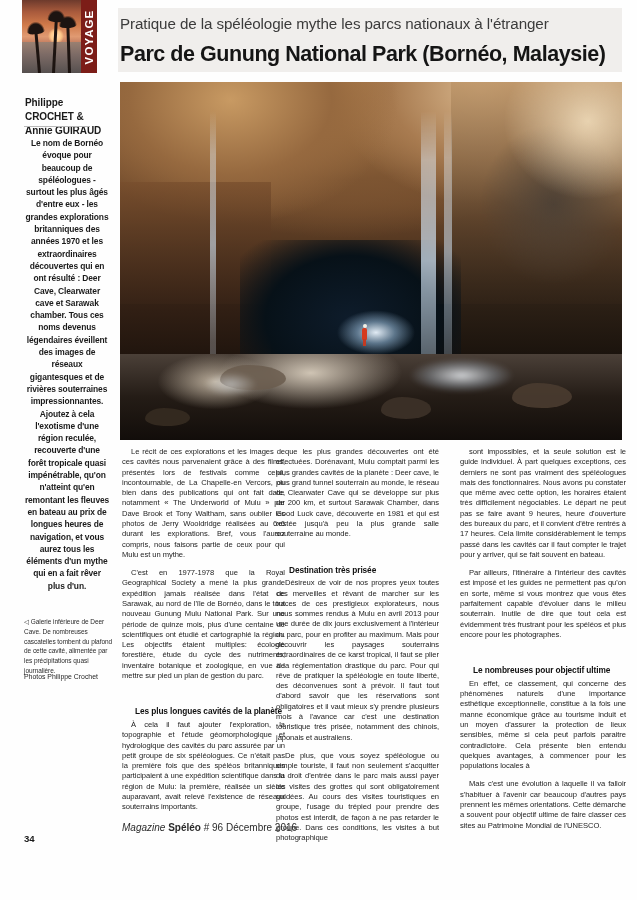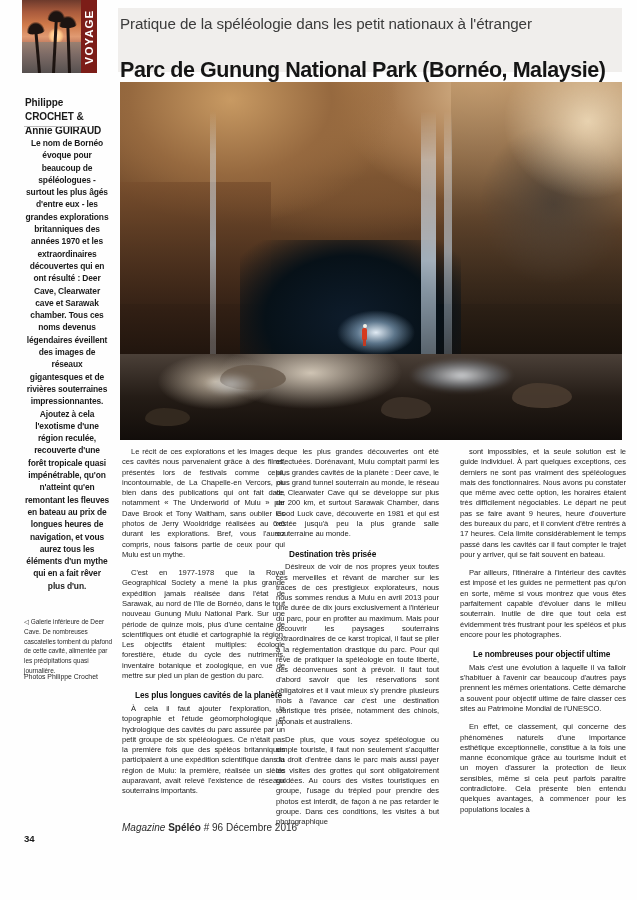--- a/index.html
+++ b/index.html
@@ -53,21 +53,20 @@
   }
   .kicker{
     position:absolute;left:120px;top:15px;width:505px;
     font-size:15.2px;font-weight:400;color:#3b3b3b;letter-spacing:-0.1px;
     font-family:"Liberation Sans", sans-serif;
   }
   .headline{
     position:absolute;left:120px;top:42px;width:512px;
     font-size:21.5px;font-weight:bold;color:#151515;letter-spacing:-0.45px;
     font-family:"Liberation Sans", sans-serif;
-    margin-top:16px;
   }
 
   
   .byline{
     position:absolute;left:25px;top:96px;width:86px;
     font-size:10px;font-weight:bold;line-height:1.42;color:#1a1a1a;
     letter-spacing:-0.08px;
   }
   .side-rule{
     position:absolute;left:24px;top:126px;width:66px;height:1px;background:#b9b9b9;
@@ -157,21 +156,21 @@
   .r3{left:78%;bottom:9%;width:12%;height:7%;background:#4a3c30;opacity:.9;}
   .r4{left:5%;bottom:4%;width:9%;height:5%;background:#33291f;}
 
   
   .col{position:absolute;top:447px;font-size:7.6px;line-height:1.355;color:#1c1c1c;text-align:justify;letter-spacing:-0.06px;}
   .c1{left:122px;width:163px;}
   .c2{left:276px;width:163px;}
   .c3{left:460px;width:166px;}
   .col p{margin:0 0 8px 0;text-indent:9px;}
   .col h3{
-    margin:9px 0 3px 0;font-size:8.3px;font-weight:bold;line-height:1.3;
+    margin:25px 0 3px 0;font-size:8.3px;font-weight:bold;line-height:1.3;
     color:#111;text-align:left;letter-spacing:-0.1px;padding-left:13px;
   }
 
   
   .folio{
     position:absolute;left:24px;top:833px;font-size:9.6px;font-weight:bold;color:#1a1a1a;
   }
   .footer-line{
     position:absolute;left:122px;top:822px;font-size:10px;color:#2b2b2b;white-space:nowrap;
   }
@@ -192,21 +191,21 @@
       <div class="water"></div>
       <div class="palm p1"></div>
       <div class="palm p2"></div>
       <div class="palm p3"></div>
       <div class="palm p4"></div>
       <div class="voyage-band">
         <span>VOYAGE</span>
       </div>
     </div>
 
-    <div class="kicker">Pratique de la spéléologie dans les petit nationaux à l'étranger</div>
+    <div class="kicker">Pratique de la spéléologie mythe les parcs nationaux à l'étranger</div>
     <div class="headline">Parc de Gunung National Park (Bornéo, Malaysie)</div>
   </div>
 
   <div class="hero">
     <div class="hero-ceiling"></div>
     <div class="hero-rightwall"></div>
     <div class="hero-leftwall"></div>
     <div class="hero-darkhall"></div>
     <div class="fall fall-a"></div>
     <div class="fall fall-b"></div>
@@ -247,22 +246,22 @@
     <p>que les plus grandes découvertes ont été effectuées. Dorénavant, Mulu comptait parmi les plus grandes cavités de la planète : Deer cave, le plus grand tunnel souterrain au monde, le réseau de Clearwater Cave qui se développe sur plus de 200 km, et surtout Sarawak Chamber, dans Good Luck cave, découverte en 1981 et qui est restée jusqu'à peu la plus grande salle souterraine au monde.</p>
     <h3>Destination très prisée</h3>
     <p>Désireux de voir de nos propres yeux toutes ces merveilles et rêvant de marcher sur les traces de ces prestigieux explorateurs, nous nous sommes rendus à Mulu en avril 2013 pour une durée de dix jours exclusivement à l'intérieur du parc, pour en profiter au maximum. Mais pour découvrir les paysages souterrains extraordinaires de ce karst tropical, il faut se plier à la réglementation drastique du parc. Pour qui rêve de pratiquer la spéléologie en toute liberté, des déconvenues sont à prévoir. Il faut tout d'abord savoir que les réservations sont obligatoires et il vaut mieux s'y prendre plusieurs mois à l'avance car c'est une destination touristique très prisée, notamment des chinois, japonais et australiens.</p>
     <p>De plus, que vous soyez spéléologue ou simple touriste, il faut non seulement s'acquitter du droit d'entrée dans le parc mais aussi payer les visites des grottes qui sont obligatoirement guidées. Au cours des visites touristiques en groupe, l'usage du trépied pour prendre des photos est interdit, de façon à ne pas retarder le groupe. Dans ces conditions, les visites à but photographique</p>
   </div>
 
   <div class="col c3">
     <p>sont impossibles, et la seule solution est le guide individuel. À part quelques exceptions, ces derniers ne sont pas vraiment des spéléologues mais des fonctionnaires. Nous avons pu constater que même avec cette option, les horaires étaient très difficilement négociables. Le départ ne peut pas se faire avant 9 heures, heure d'ouverture des bureaux du parc, et il convient d'être rentrés à 17 heures. Cela limite considérablement le temps passé dans les cavités car il faut compter le trajet pour y arriver, qui se fait souvent en bateau.</p>
     <p>Par ailleurs, l'itinéraire à l'intérieur des cavités est imposé et les guides ne permettent pas qu'on en sorte, même si vous montrez que vous êtes parfaitement capable d'évoluer dans le milieu souterrain. Inutile de dire que tout cela est évidemment très frustrant pour les spéléos et plus encore pour les photographes.</p>
     <h3>Le nombreuses pour objectif ultime</h3>
+    <p>En effet, ce classement, qui concerne des phénomènes naturels d'une importance esthétique exceptionnelle, constitue à la fois une manne économique grâce au tourisme induit et un moyen d'assurer la protection de lieux sensibles, même si cela peut parfois paraitre contradictoire. Cela présente bien entendu quelques avantages, à commencer pour les populations locales à</p>
     <p>Mais c'est une évolution à laquelle il va falloir s'habituer à l'avenir car beaucoup d'autres pays prennent les mêmes orientations. Cette démarche a souvent pour objectif ultime de faire classer ces sites au Patrimoine Mondial de l'UNESCO.</p>
-    <p>En effet, ce classement, qui concerne des phénomènes naturels d'une importance esthétique exceptionnelle, constitue à la fois une manne économique grâce au tourisme induit et un moyen d'assurer la protection de lieux sensibles, même si cela peut parfois paraitre contradictoire. Cela présente bien entendu quelques avantages, à commencer pour les populations locales à</p>
   </div>
 
   <div class="folio">34</div>
   <div class="footer-line">
     <span class="mag">Magazine</span>
     <span class="title">Spéléo</span>
     <span># 96 Décembre 2016</span>
   </div>
 
 </div>

